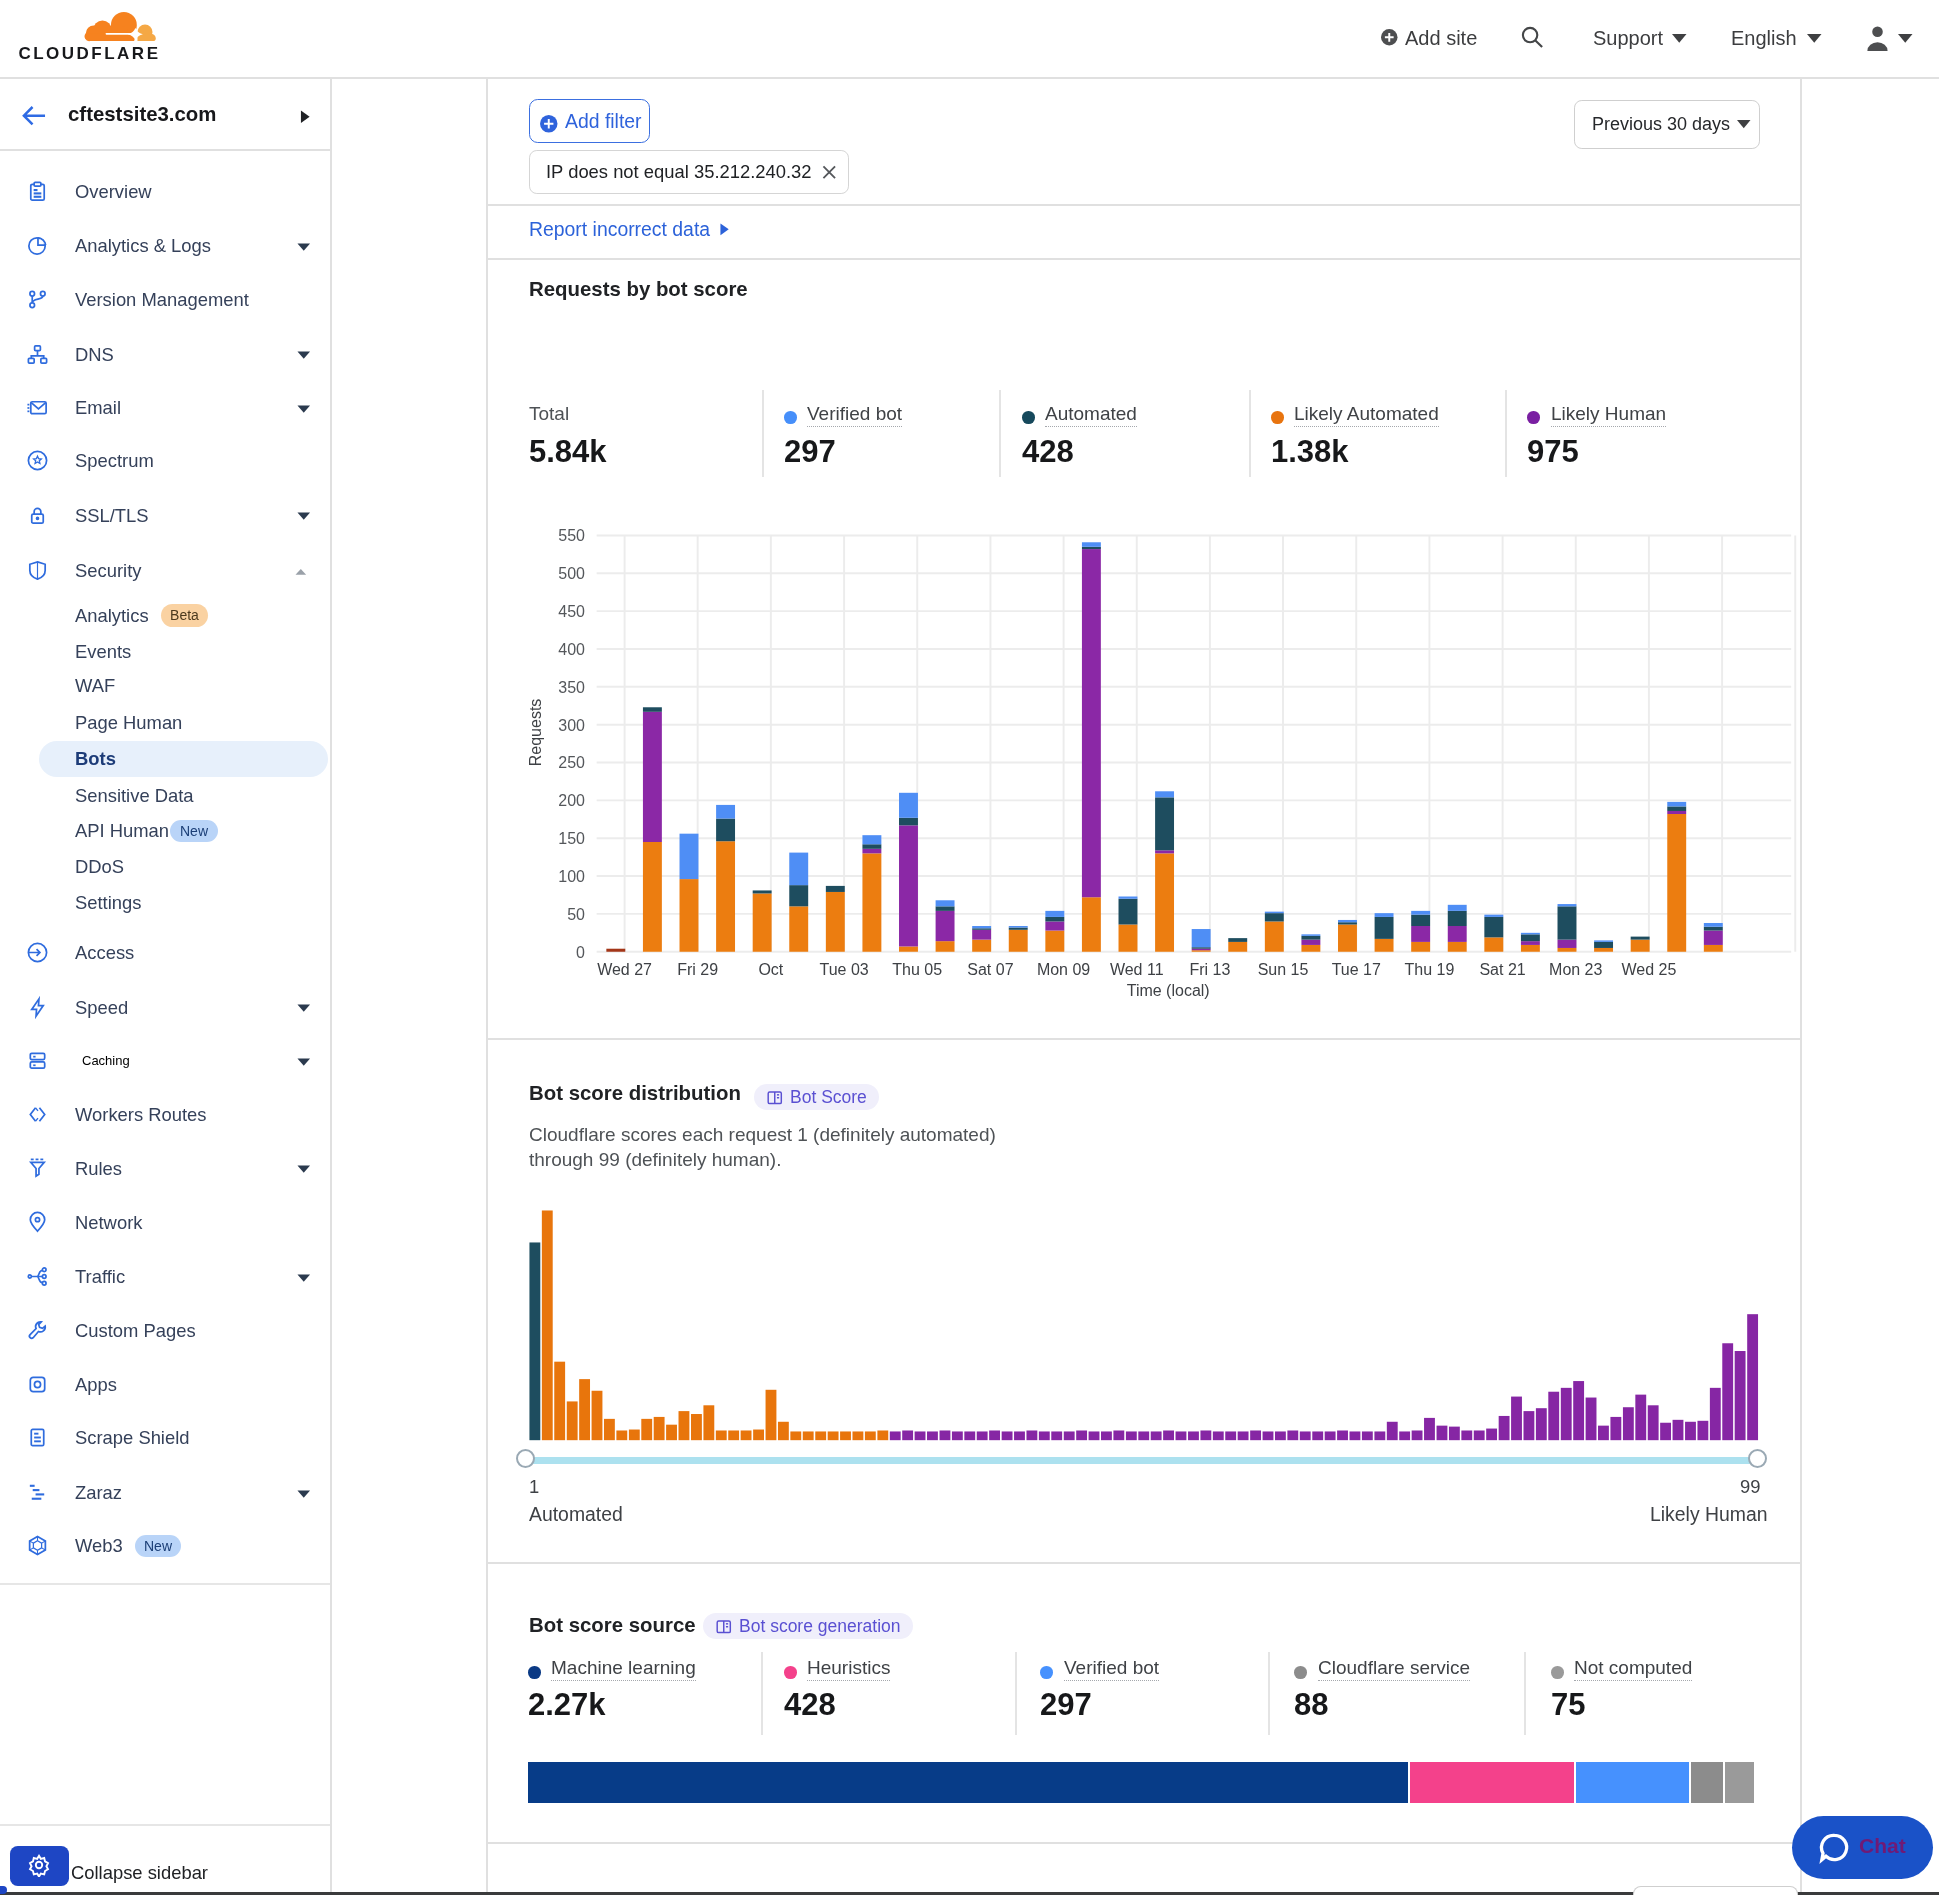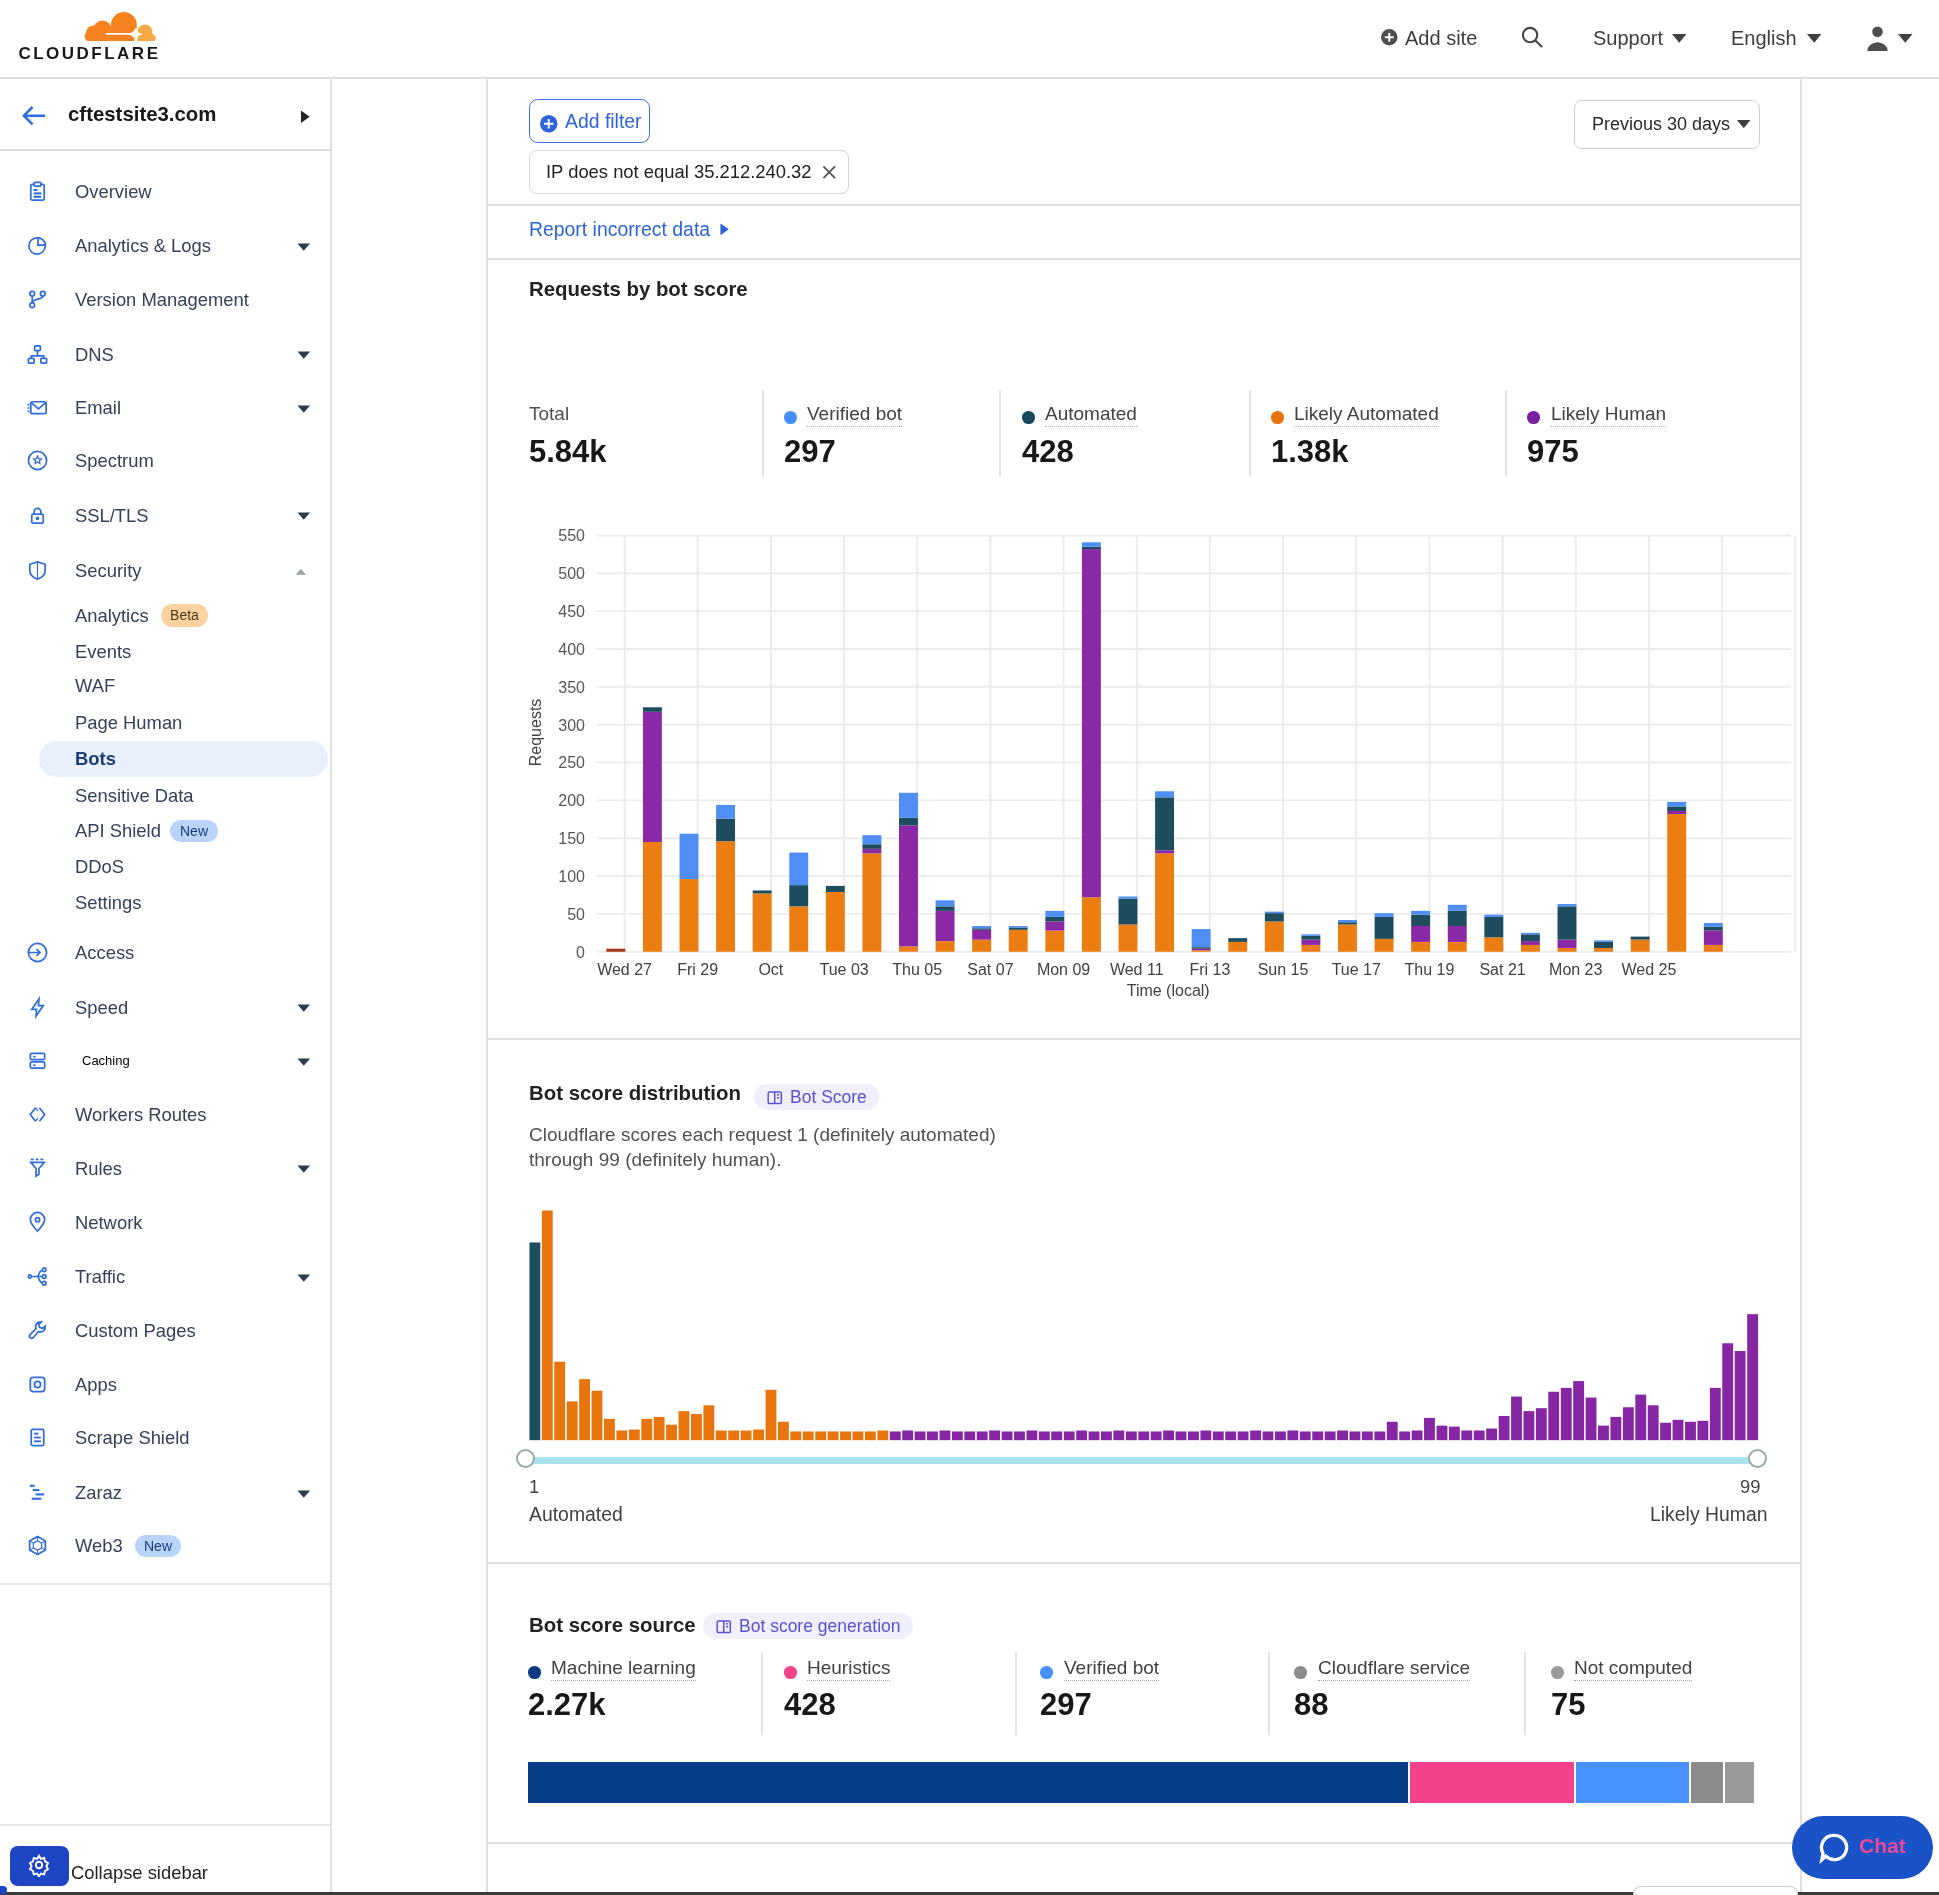--- a/index.html
+++ b/index.html
@@ -220,21 +220,21 @@
       <path d="M12 2.5 V7 M12 17 v4.5 M3.8 7.25 L7.7 9.5 M20.2 7.25 L16.3 9.5 M3.8 16.75 L7.7 14.5 M20.2 16.75 L16.3 14.5" stroke-width="1.1"></path>
     </svg>
 <div style="position:absolute;left:75px;top:1533px;font-size:18.4px;line-height:25px;color:#35415A">Web3</div>
 <div style="position:absolute;left:39px;top:741px;width:289px;height:36px;background:#E7F0FB;border-radius:18.4px"></div>
 <div style="position:absolute;left:75px;top:603px;font-size:18.4px;line-height:25px;color:#35415A">Analytics</div>
 <div style="position:absolute;left:75px;top:639px;font-size:18.4px;line-height:25px;color:#35415A">Events</div>
 <div style="position:absolute;left:75px;top:673px;font-size:18.4px;line-height:25px;color:#35415A">WAF</div>
 <div style="position:absolute;left:75px;top:710px;font-size:18.4px;line-height:25px;color:#35415A">Page Human</div>
 <div style="position:absolute;left:75px;top:746px;font-size:18.4px;line-height:25px;font-weight:bold;color:#1D3C78">Bots</div>
 <div style="position:absolute;left:75px;top:783px;font-size:18.4px;line-height:25px;color:#35415A">Sensitive Data</div>
-<div style="position:absolute;left:75px;top:818px;font-size:18.4px;line-height:25px;color:#35415A">API Shield</div>
+<div style="position:absolute;left:75px;top:818px;font-size:18.4px;line-height:25px;color:#35415A">API Human</div>
 <div style="position:absolute;left:75px;top:854px;font-size:18.4px;line-height:25px;color:#35415A">DDoS</div>
 <div style="position:absolute;left:75px;top:890px;font-size:18.4px;line-height:25px;color:#35415A">Settings</div>
 <div style="position:absolute;left:161px;top:604px;width:47px;height:23px;background:#FAD2A2;border-radius:11.6px;color:#4C3A1E;font-size:14px;line-height:23px;text-align:center">Beta</div>
 <div style="position:absolute;left:170px;top:820px;width:48px;height:22px;background:#B9D4F8;border-radius:11.6px;color:#1C3F77;font-size:14px;line-height:22px;text-align:center">New</div>
 <div style="position:absolute;left:135px;top:1535px;width:46px;height:22px;background:#B9D4F8;border-radius:11.6px;color:#1C3F77;font-size:14px;line-height:22px;text-align:center">New</div>
 <div class="hline" style="left:0;top:1583px;width:330px;background:#E6E6E6"></div>
 <div class="hline" style="left:0;top:1824px;width:330px;background:#E6E6E6"></div>
 <div class="abs" style="left:9.7px;top:1846px;width:59px;height:40px;background:#1E46C4;border-radius:7.8px"></div>
 <svg class="abs" style="left:27px;top:1853px" width="24" height="24" viewBox="0 0 24 24" fill="none" stroke="#fff" stroke-width="1.9">
       <circle cx="12" cy="12" r="3.2"></circle>
@@ -602,15 +602,15 @@
 <div style="position:absolute;left:528px;top:1762px;width:880px;height:41px;background:#073C88"></div>
 <div style="position:absolute;left:1410px;top:1762px;width:164px;height:41px;background:#F4418B"></div>
 <div style="position:absolute;left:1576px;top:1762px;width:113px;height:41px;background:#4691FE"></div>
 <div style="position:absolute;left:1691px;top:1762px;width:32px;height:41px;background:#8C8C8C"></div>
 <div style="position:absolute;left:1725px;top:1762px;width:29px;height:41px;background:#9A9A9A"></div>
 
 <div class="abs" style="left:1792px;top:1816px;width:141px;height:63px;background:#1A52C8;border-radius:32px"></div>
 <svg class="abs" style="left:1817px;top:1830px" width="35" height="35" viewBox="0 0 36 36" fill="none" stroke="#fff" stroke-width="3.4">
       <path d="M18 5.5 a12.5 12.5 0 1 1 -8.8 21.4 L5 30.5 l1.2 -6.5 A12.5 12.5 0 0 1 18 5.5 z"></path>
     </svg>
-<div class="abs" style="left:1859px;top:1834px;font-size:21px;font-weight:bold;color:#ec4899">Chat</div>
+<div class="abs" style="left:1859px;top:1834px;font-size:21px;font-weight:bold;color:#701a75">Chat</div>
 
 </div>
 
 </body></html>

